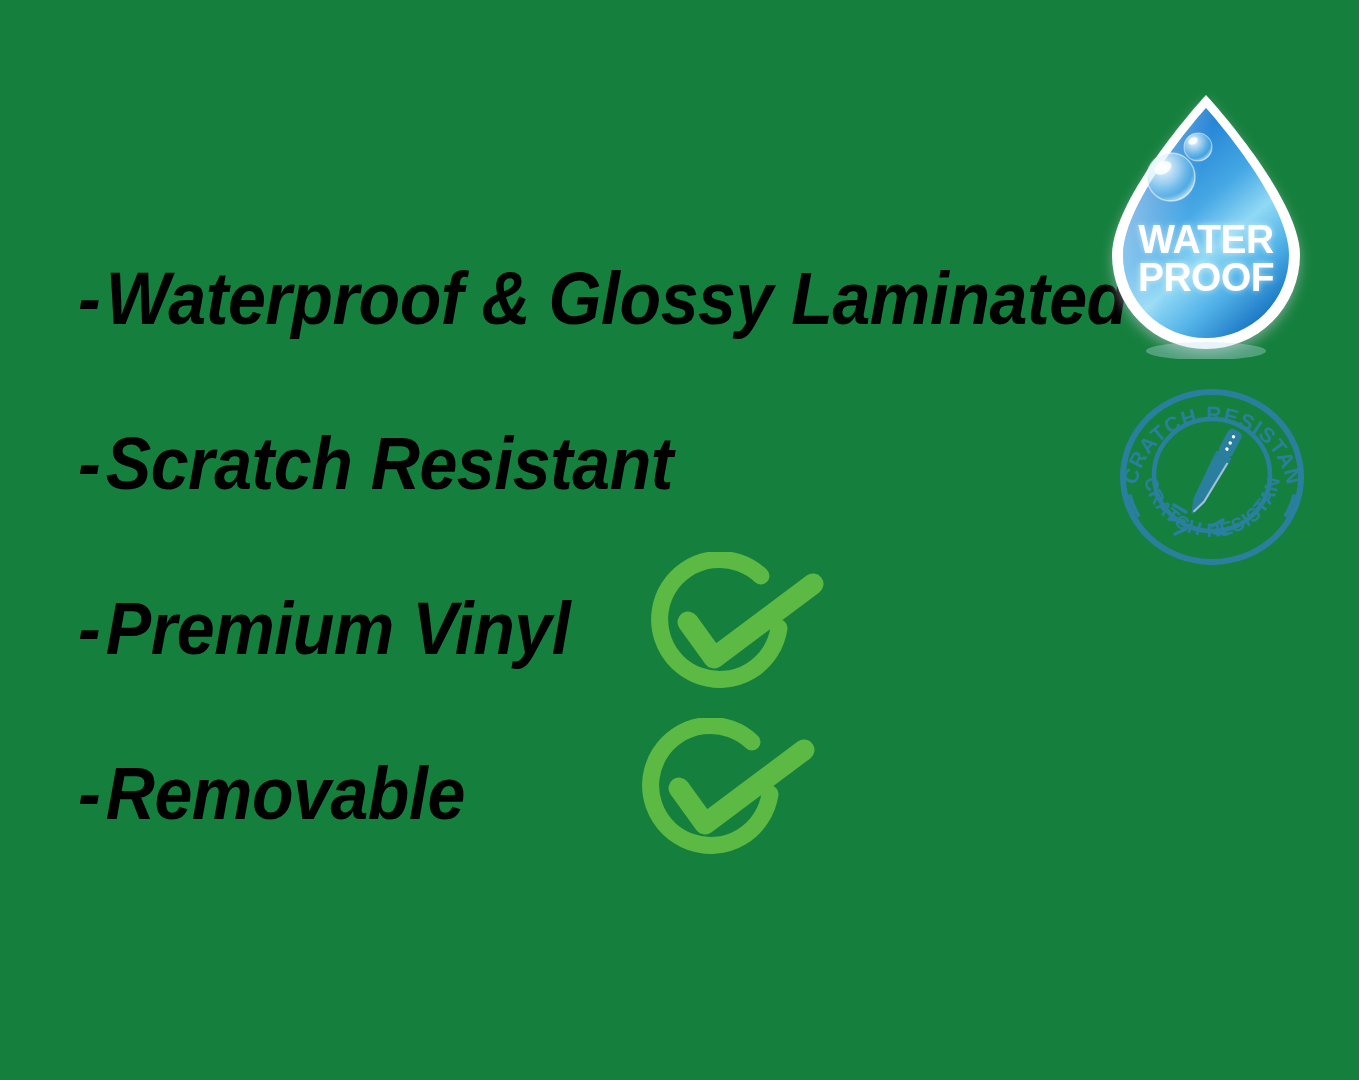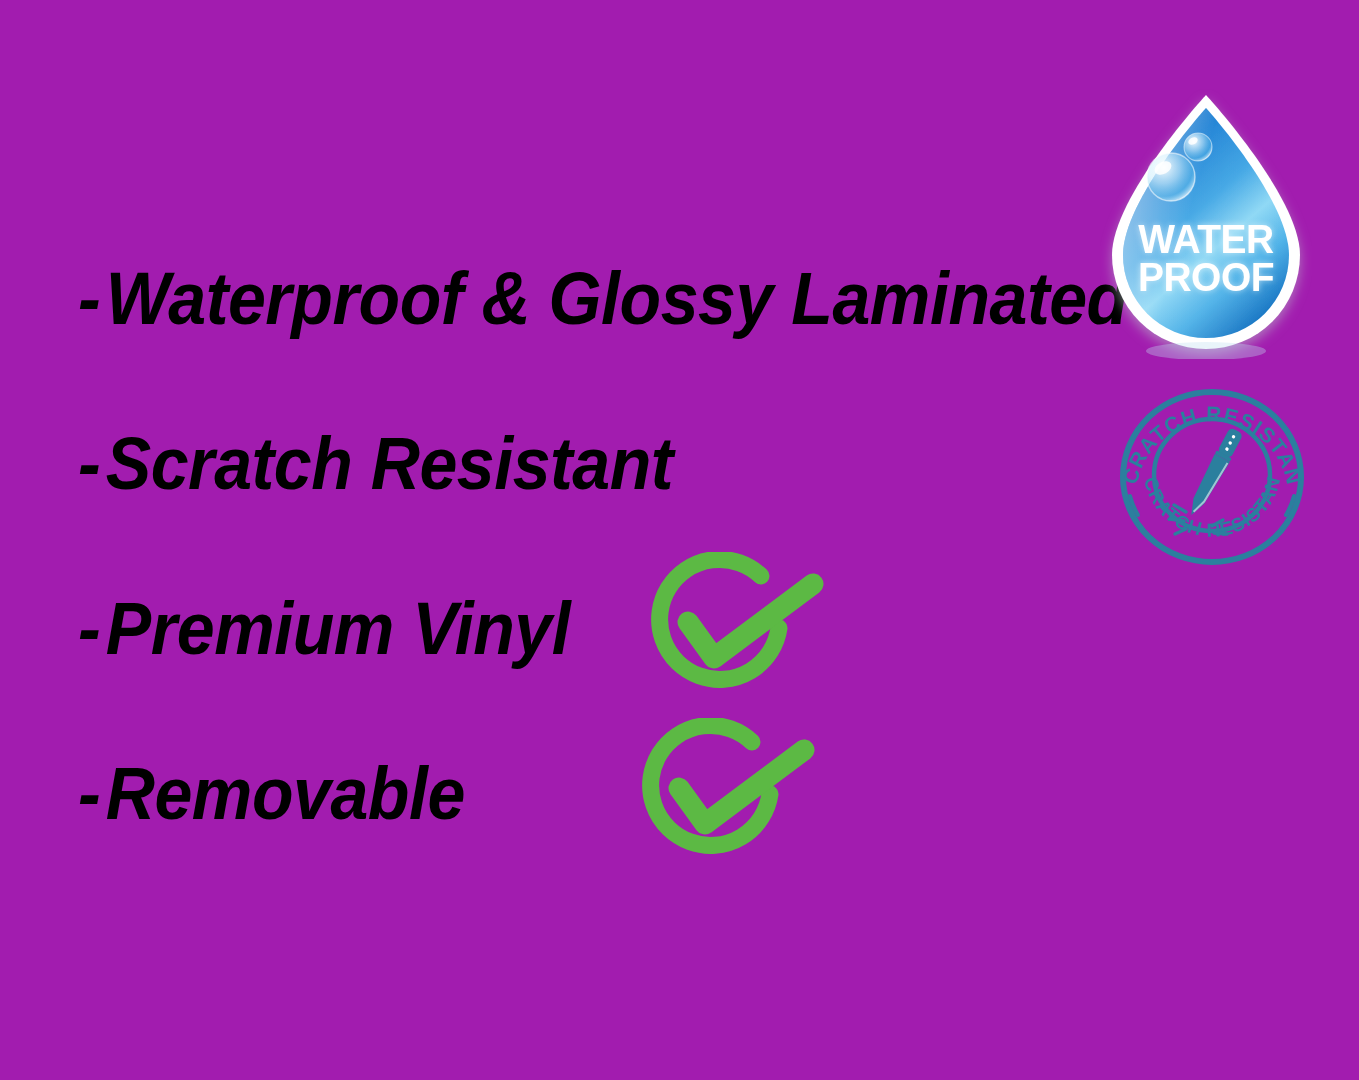--- a/index.html
+++ b/index.html
@@ -12,21 +12,21 @@
     background: #ffffff;
     font-family: "Liberation Sans", sans-serif;
     overflow: hidden;
     position: relative;
   }
 
   #canvas {
     position: relative;
     width: 1359px;
     height: 1080px;
-    background: #a21caf;
+    background: #15803d;
   }
 
   
   .feature-line {
     position: absolute;
     left: 78px;
     white-space: nowrap;
     color: #000000;
     font-family: "Liberation Sans", sans-serif;
     font-weight: bold;

